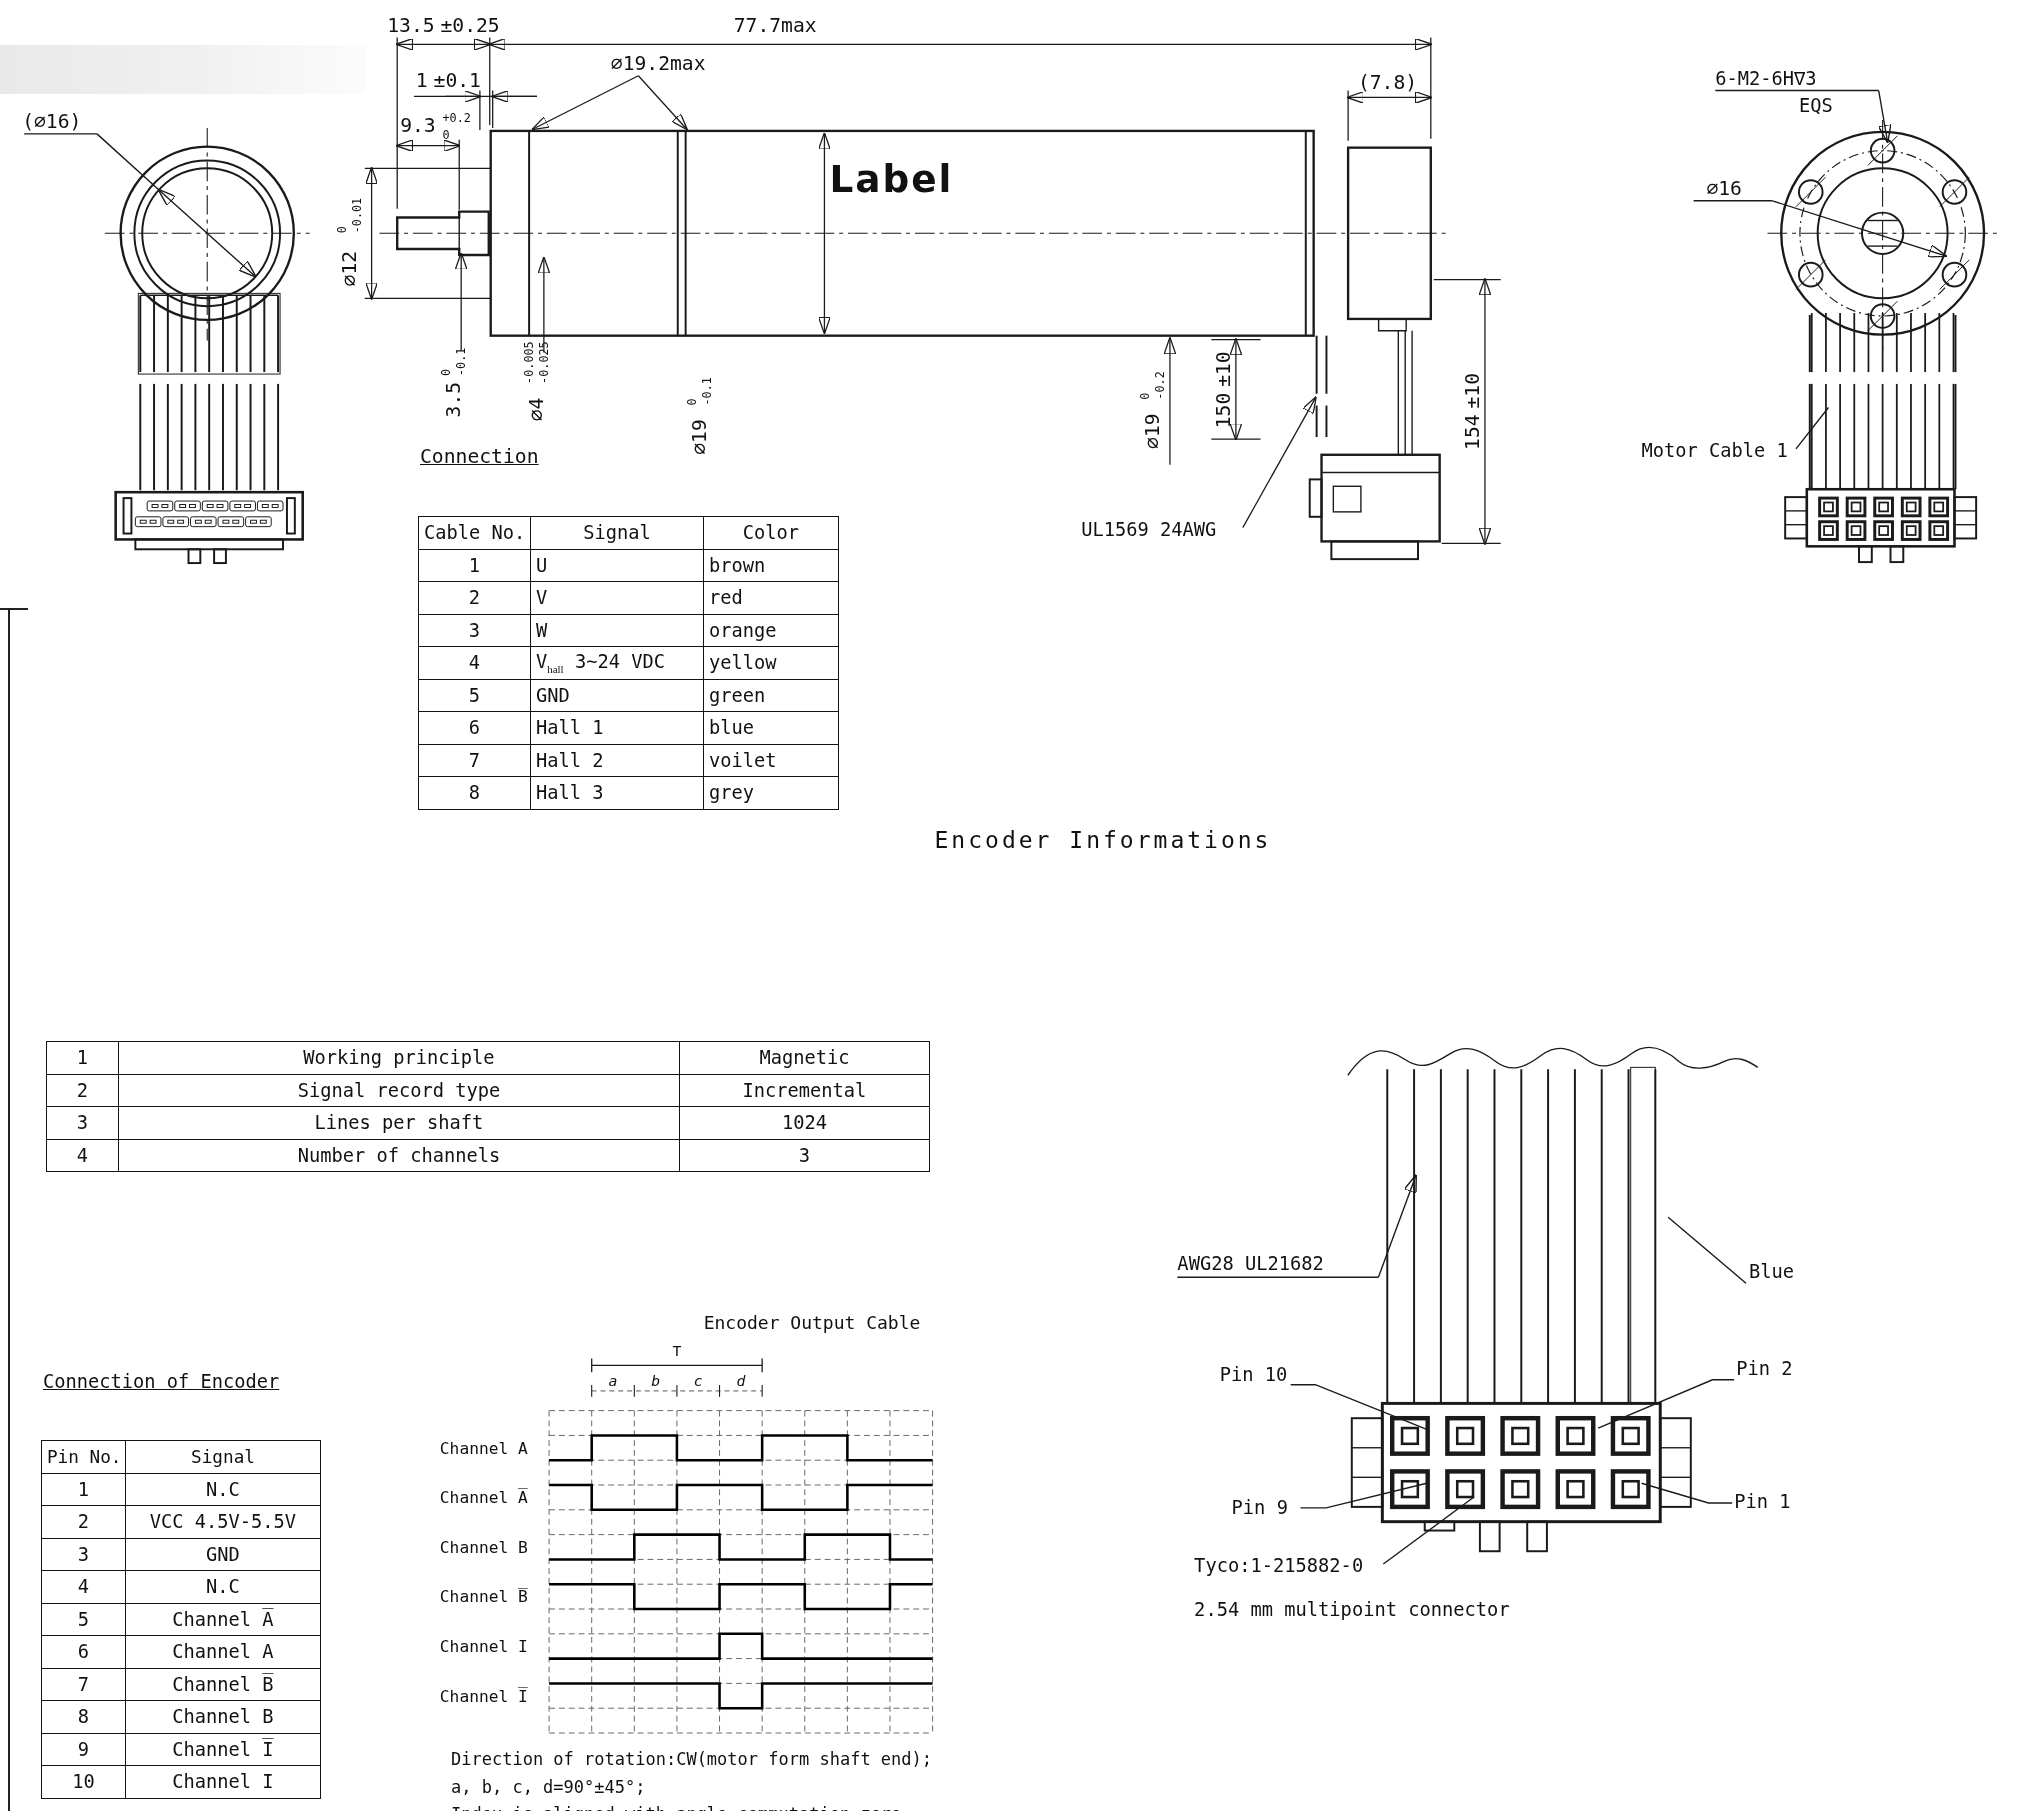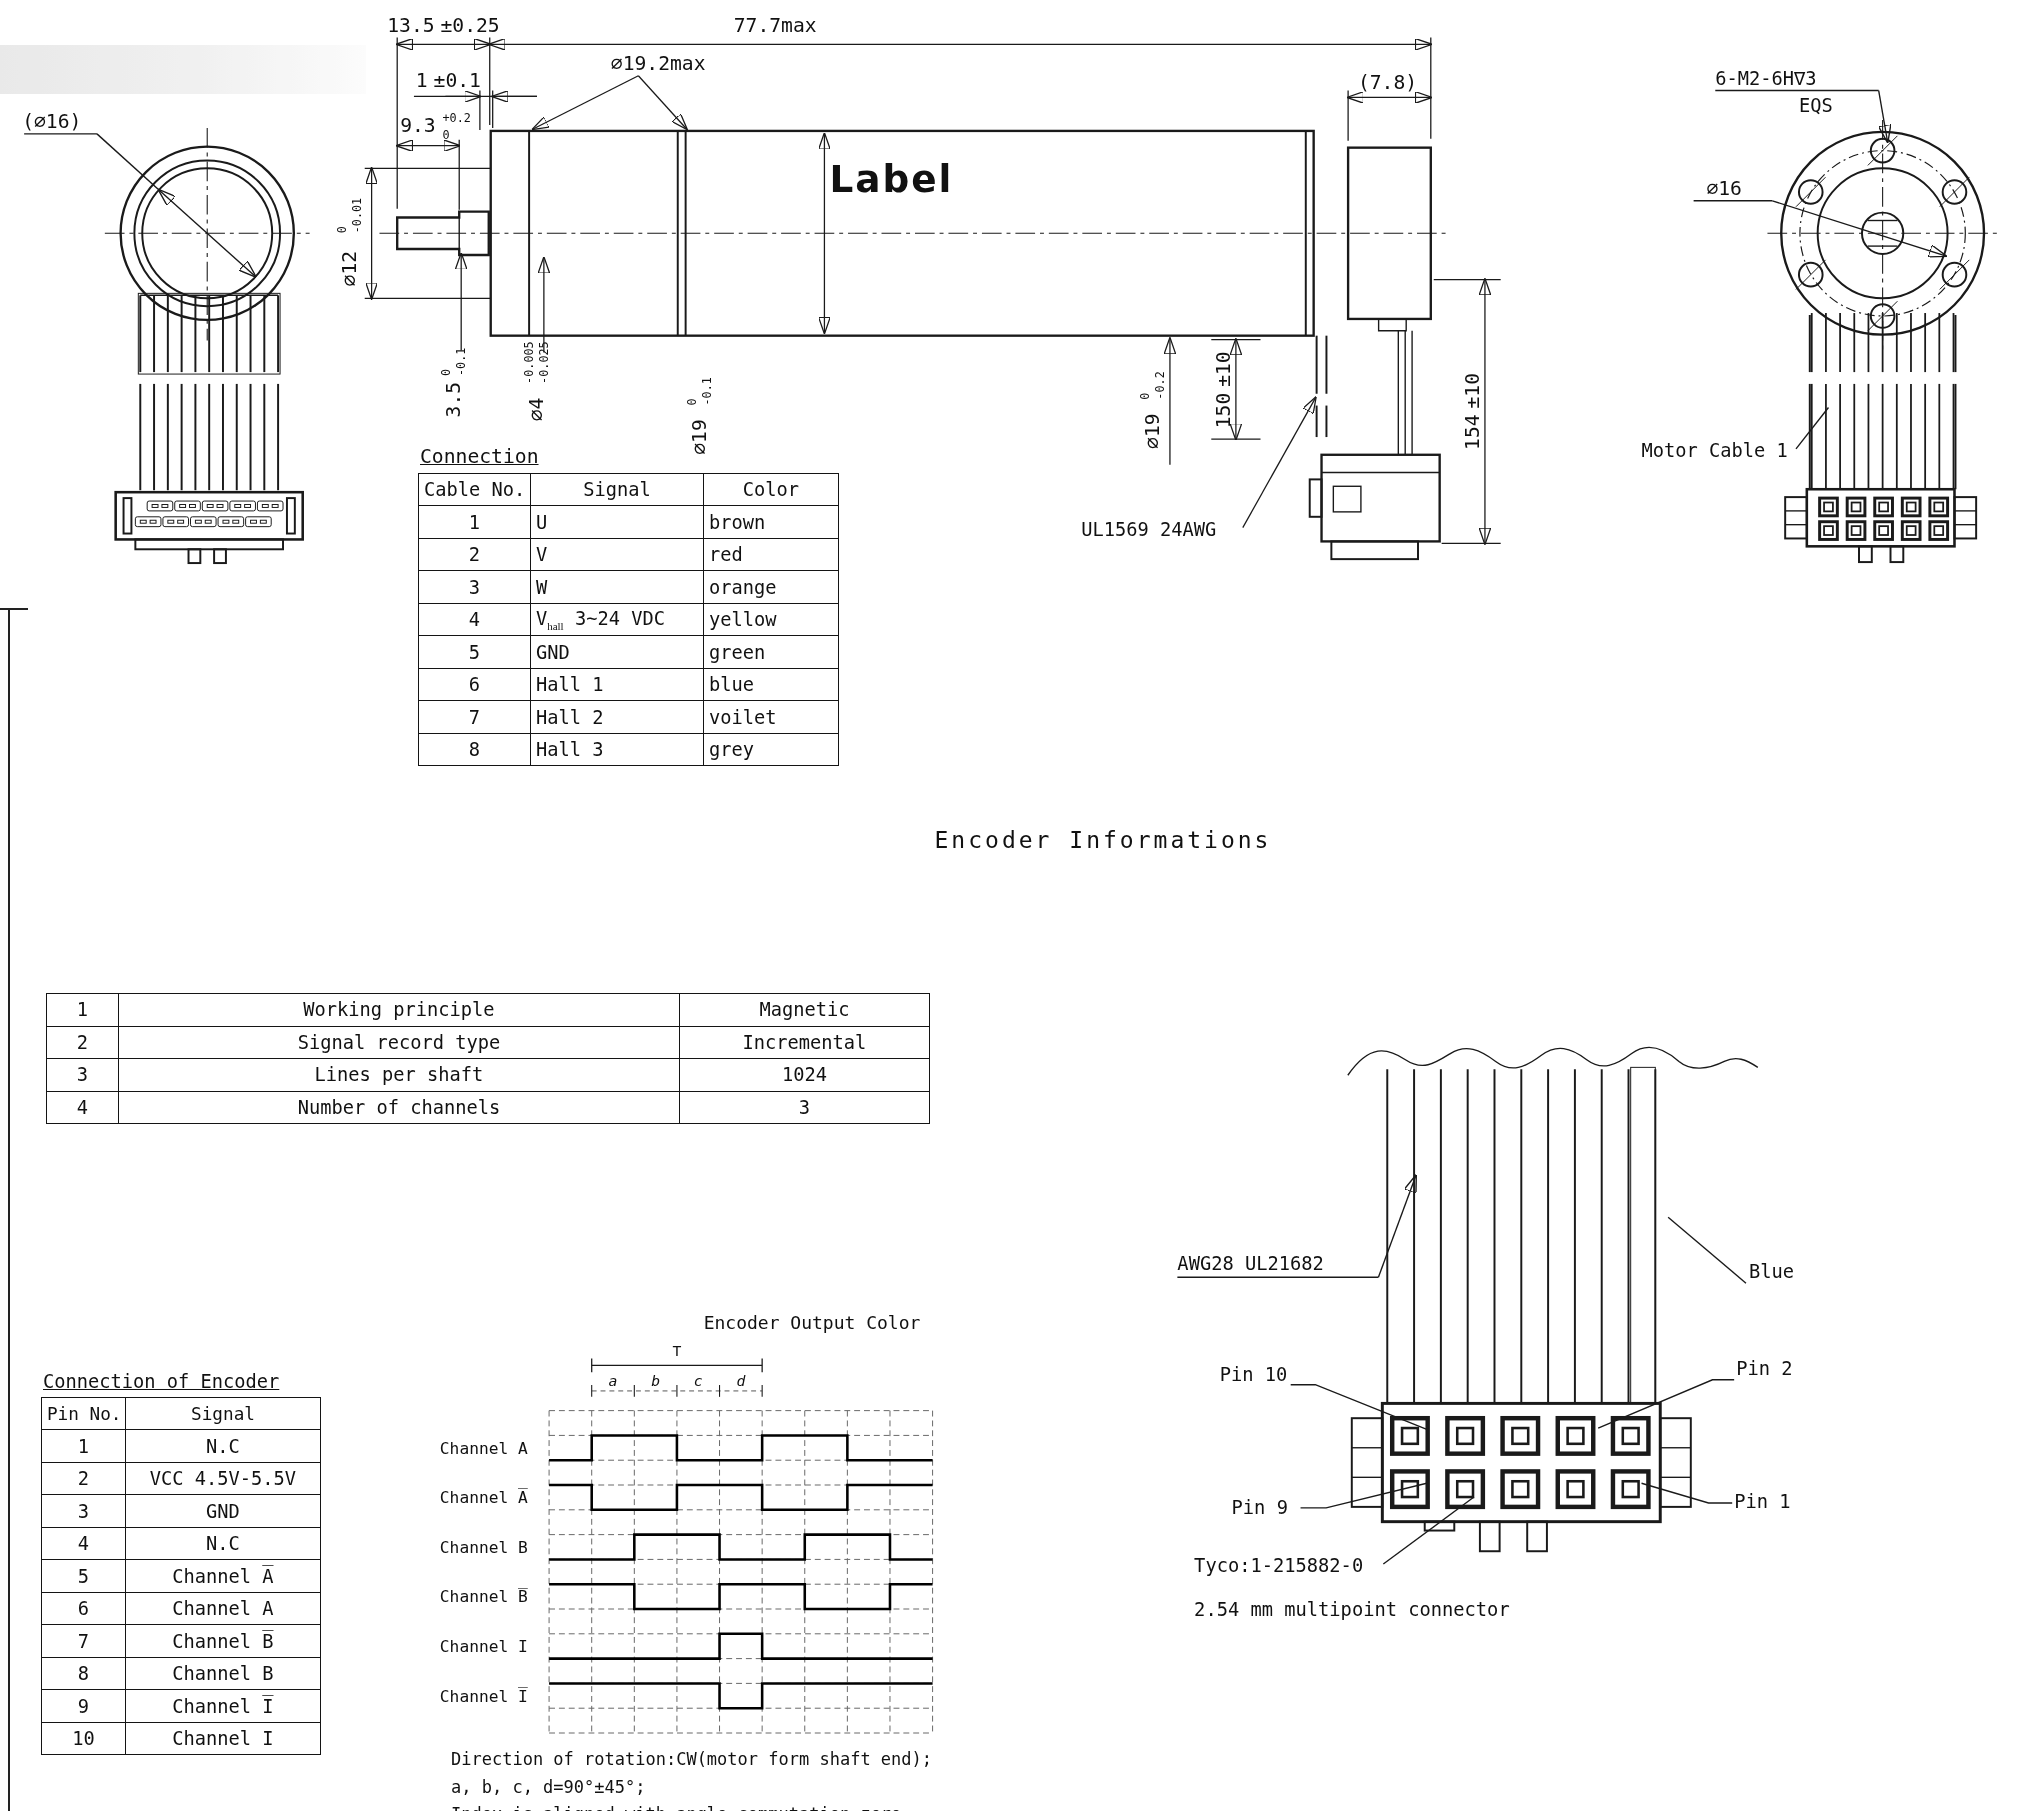--- a/index.html
+++ b/index.html
@@ -14,21 +14,21 @@
   .main{stroke-width:2.4;} .w2{stroke-width:2;} .w26{stroke-width:2.6;} .w3{stroke-width:3;}
   .thin{stroke-width:1.4;} .dim{stroke-width:1.3;}
   .cl{stroke-width:1.1;stroke-dasharray:20 5 4 5;}
   .dashc{stroke-width:1.2;stroke-dasharray:10 4 2 4;}
   .fw{fill:#fff;}
   text{fill:#111;stroke:none;font-family:"DejaVu Sans Mono",monospace;}
   .dm{font-size:20px;} .ds{font-size:12px;} .t19{font-size:19px;} .tm{text-anchor:middle;}
   .lbl{font-size:38px;font-family:"DejaVu Sans",sans-serif;font-weight:600;letter-spacing:2px;}
   
   .tbl-title{font-size:19.7px;margin:0 0 4.9px 2px;text-decoration:underline;}
-  table.tbl{border-collapse:collapse;table-layout:fixed;}
+  table.tbl{border-collapse:collapse;table-layout:fixed;margin-top:48px;}
   table.tbl td{border:1.6px solid #141414;font-size:18.7px;height:31.5px;padding:0 4.9px;
                white-space:nowrap;overflow:hidden;}
   td.c{text-align:center;} td.l{text-align:left;}
   sub.sm{font-size:11px;font-family:Liberation Serif, serif;}
   #enc-title{width:670px;text-align:center;font-size:23px;letter-spacing:3px;}
   #wave-title{width:364px;text-align:center;font-size:18px;}
   .foot-line{font-size:17px;line-height:27.6px;white-space:nowrap;}
   .note-line{font-size:18.7px;line-height:30.5px;white-space:nowrap;}
   .sheet{background:#222;}
 </style>
@@ -461,21 +461,21 @@
             <td class="c">Channel I̅</td>
           </tr>
       <tr>
             <td class="c">10</td>
             <td class="c">Channel I</td>
           </tr>
     </tbody>
       </table>
   </div>
 
-  <div id="wave-title" class="abs" style="left:630px;top:1312px">Encoder Output Color</div>
+  <div id="wave-title" class="abs" style="left:630px;top:1312px">Encoder Output Cable</div>
   <svg id="wave-svg" class="abs" style="left:424px;top:1325px" width="571" height="433" viewBox="0 0 580 440">
       <g>
         <line x1="127" y1="87" x2="516.7" y2="87" stroke="#666" stroke-width="1" stroke-dasharray="6 4"></line>
         <line x1="127" y1="112.2" x2="516.7" y2="112.2" stroke="#666" stroke-width="1" stroke-dasharray="6 4"></line>
         <line x1="127" y1="137.4" x2="516.7" y2="137.4" stroke="#666" stroke-width="1" stroke-dasharray="6 4"></line>
         <line x1="127" y1="162.6" x2="516.7" y2="162.6" stroke="#666" stroke-width="1" stroke-dasharray="6 4"></line>
         <line x1="127" y1="187.8" x2="516.7" y2="187.8" stroke="#666" stroke-width="1" stroke-dasharray="6 4"></line>
         <line x1="127" y1="213" x2="516.7" y2="213" stroke="#666" stroke-width="1" stroke-dasharray="6 4"></line>
         <line x1="127" y1="238.2" x2="516.7" y2="238.2" stroke="#666" stroke-width="1" stroke-dasharray="6 4"></line>
         <line x1="127" y1="263.4" x2="516.7" y2="263.4" stroke="#666" stroke-width="1" stroke-dasharray="6 4"></line>

